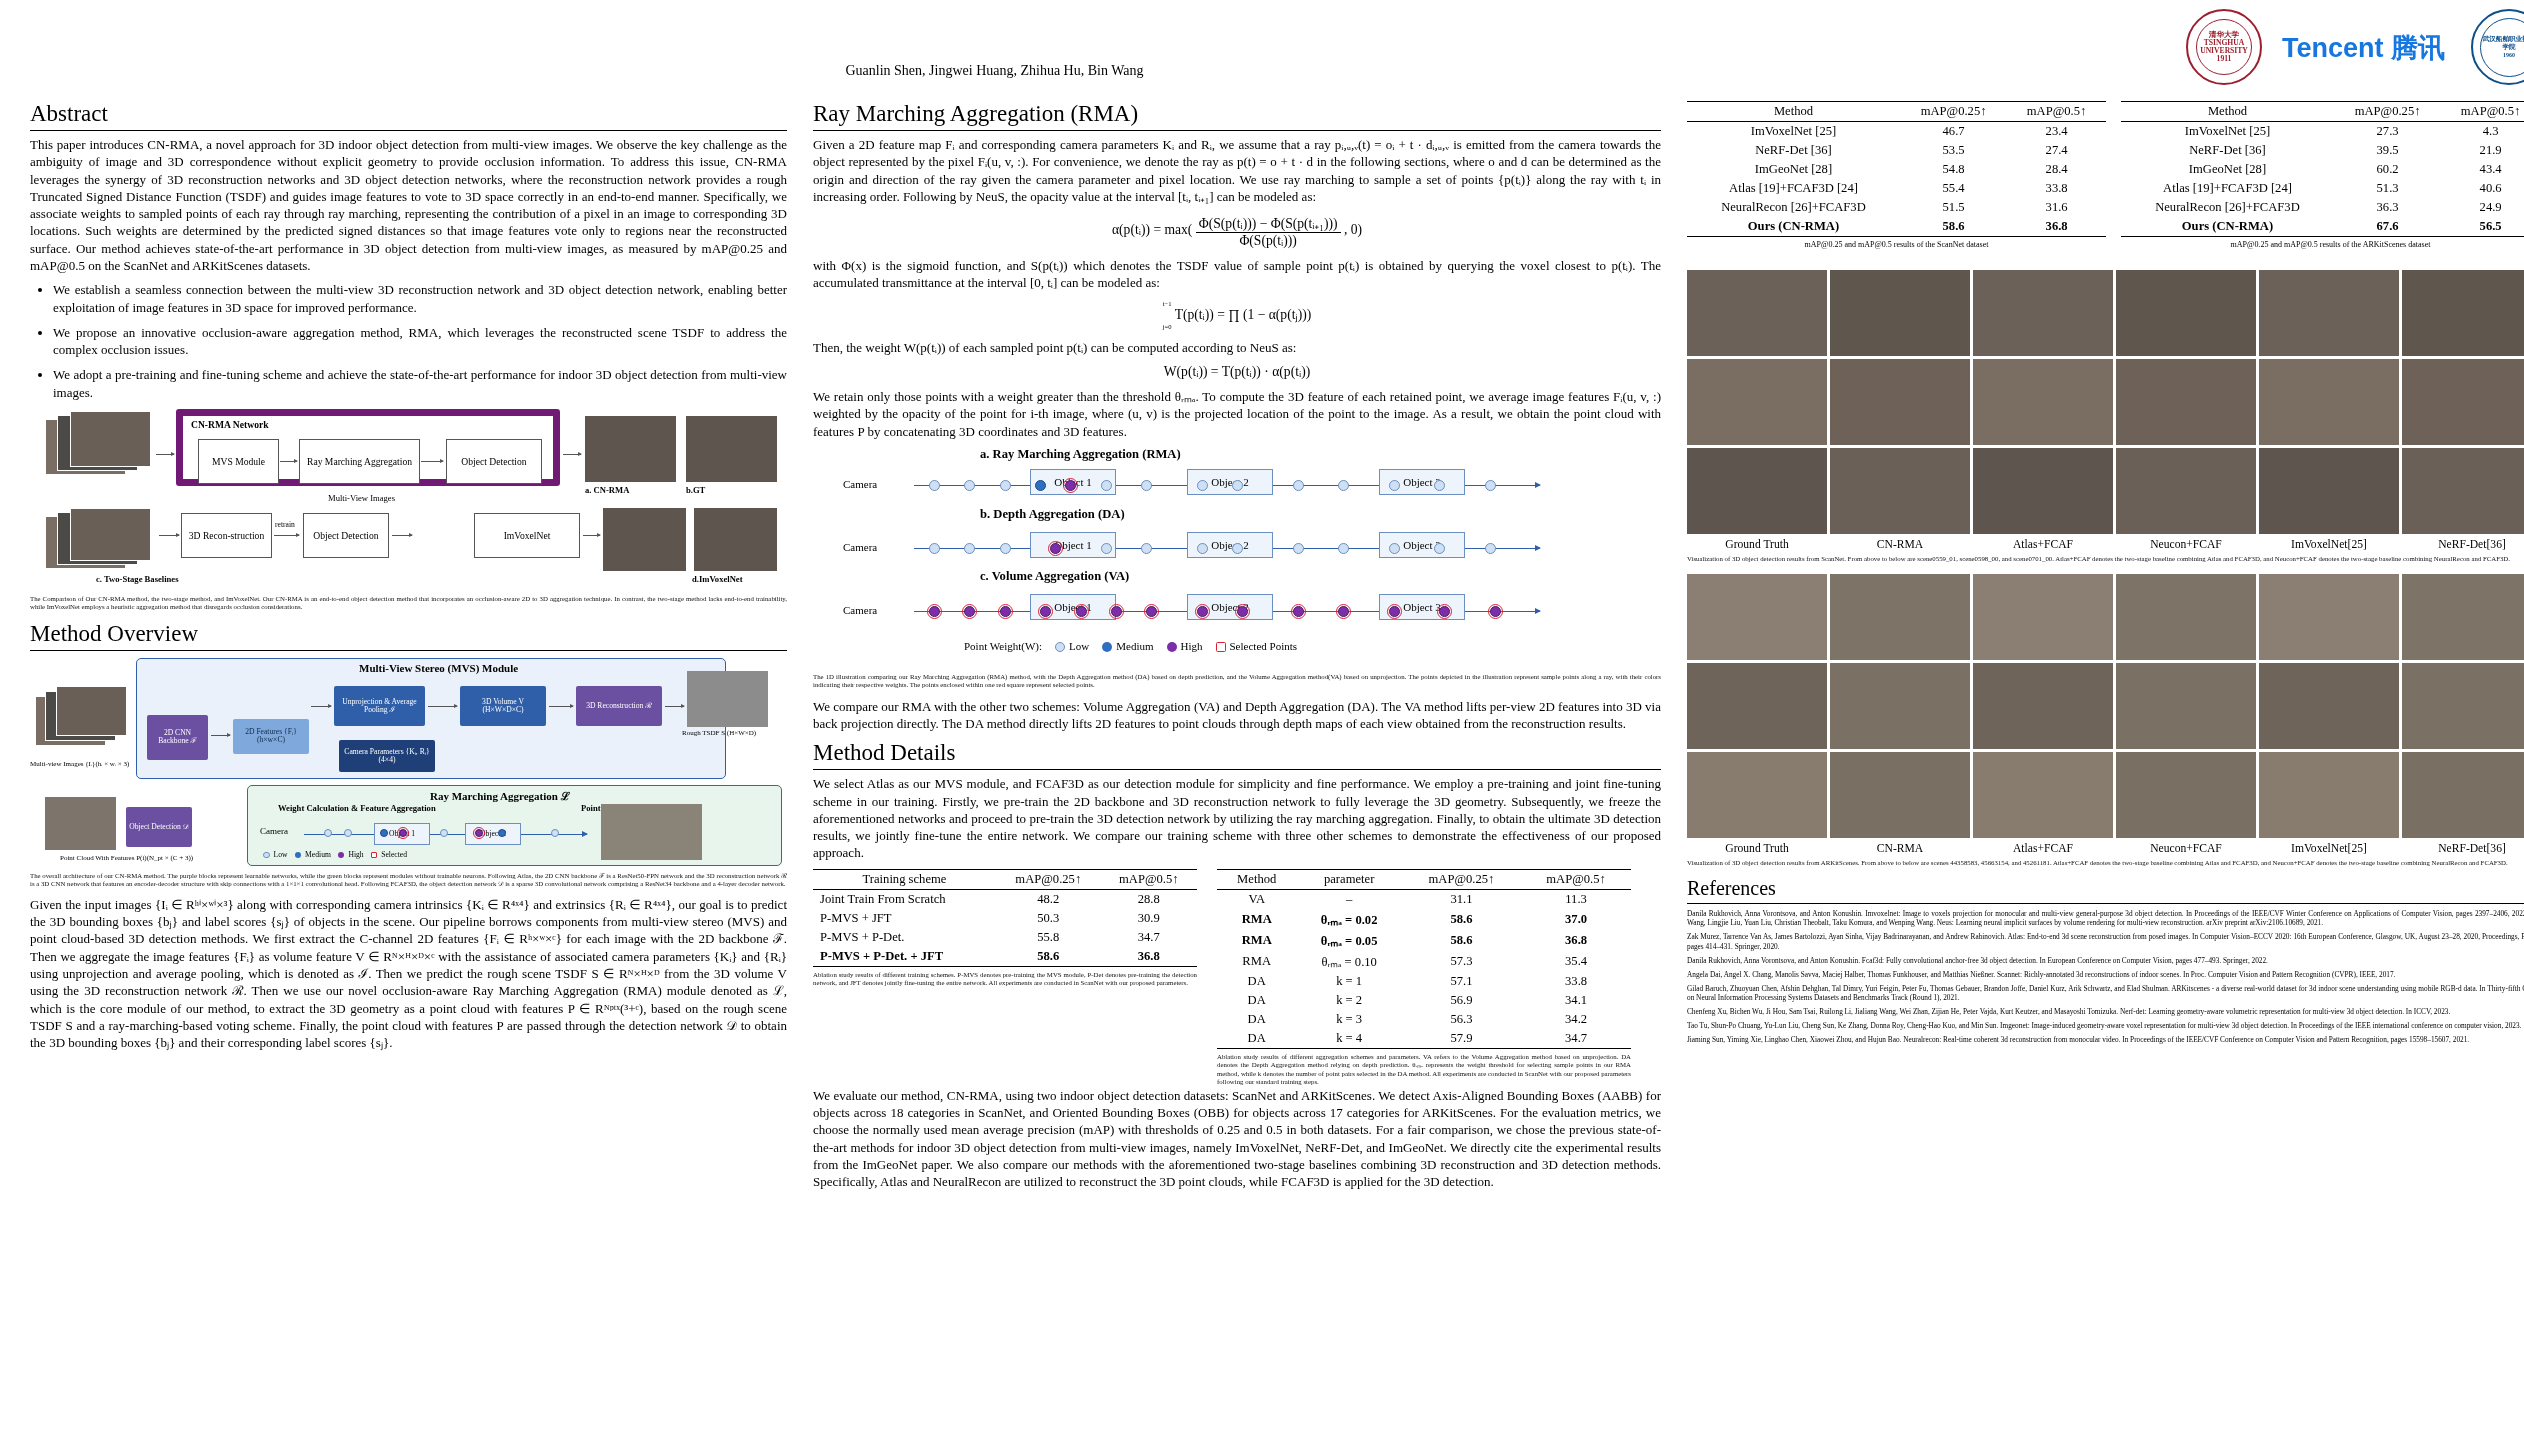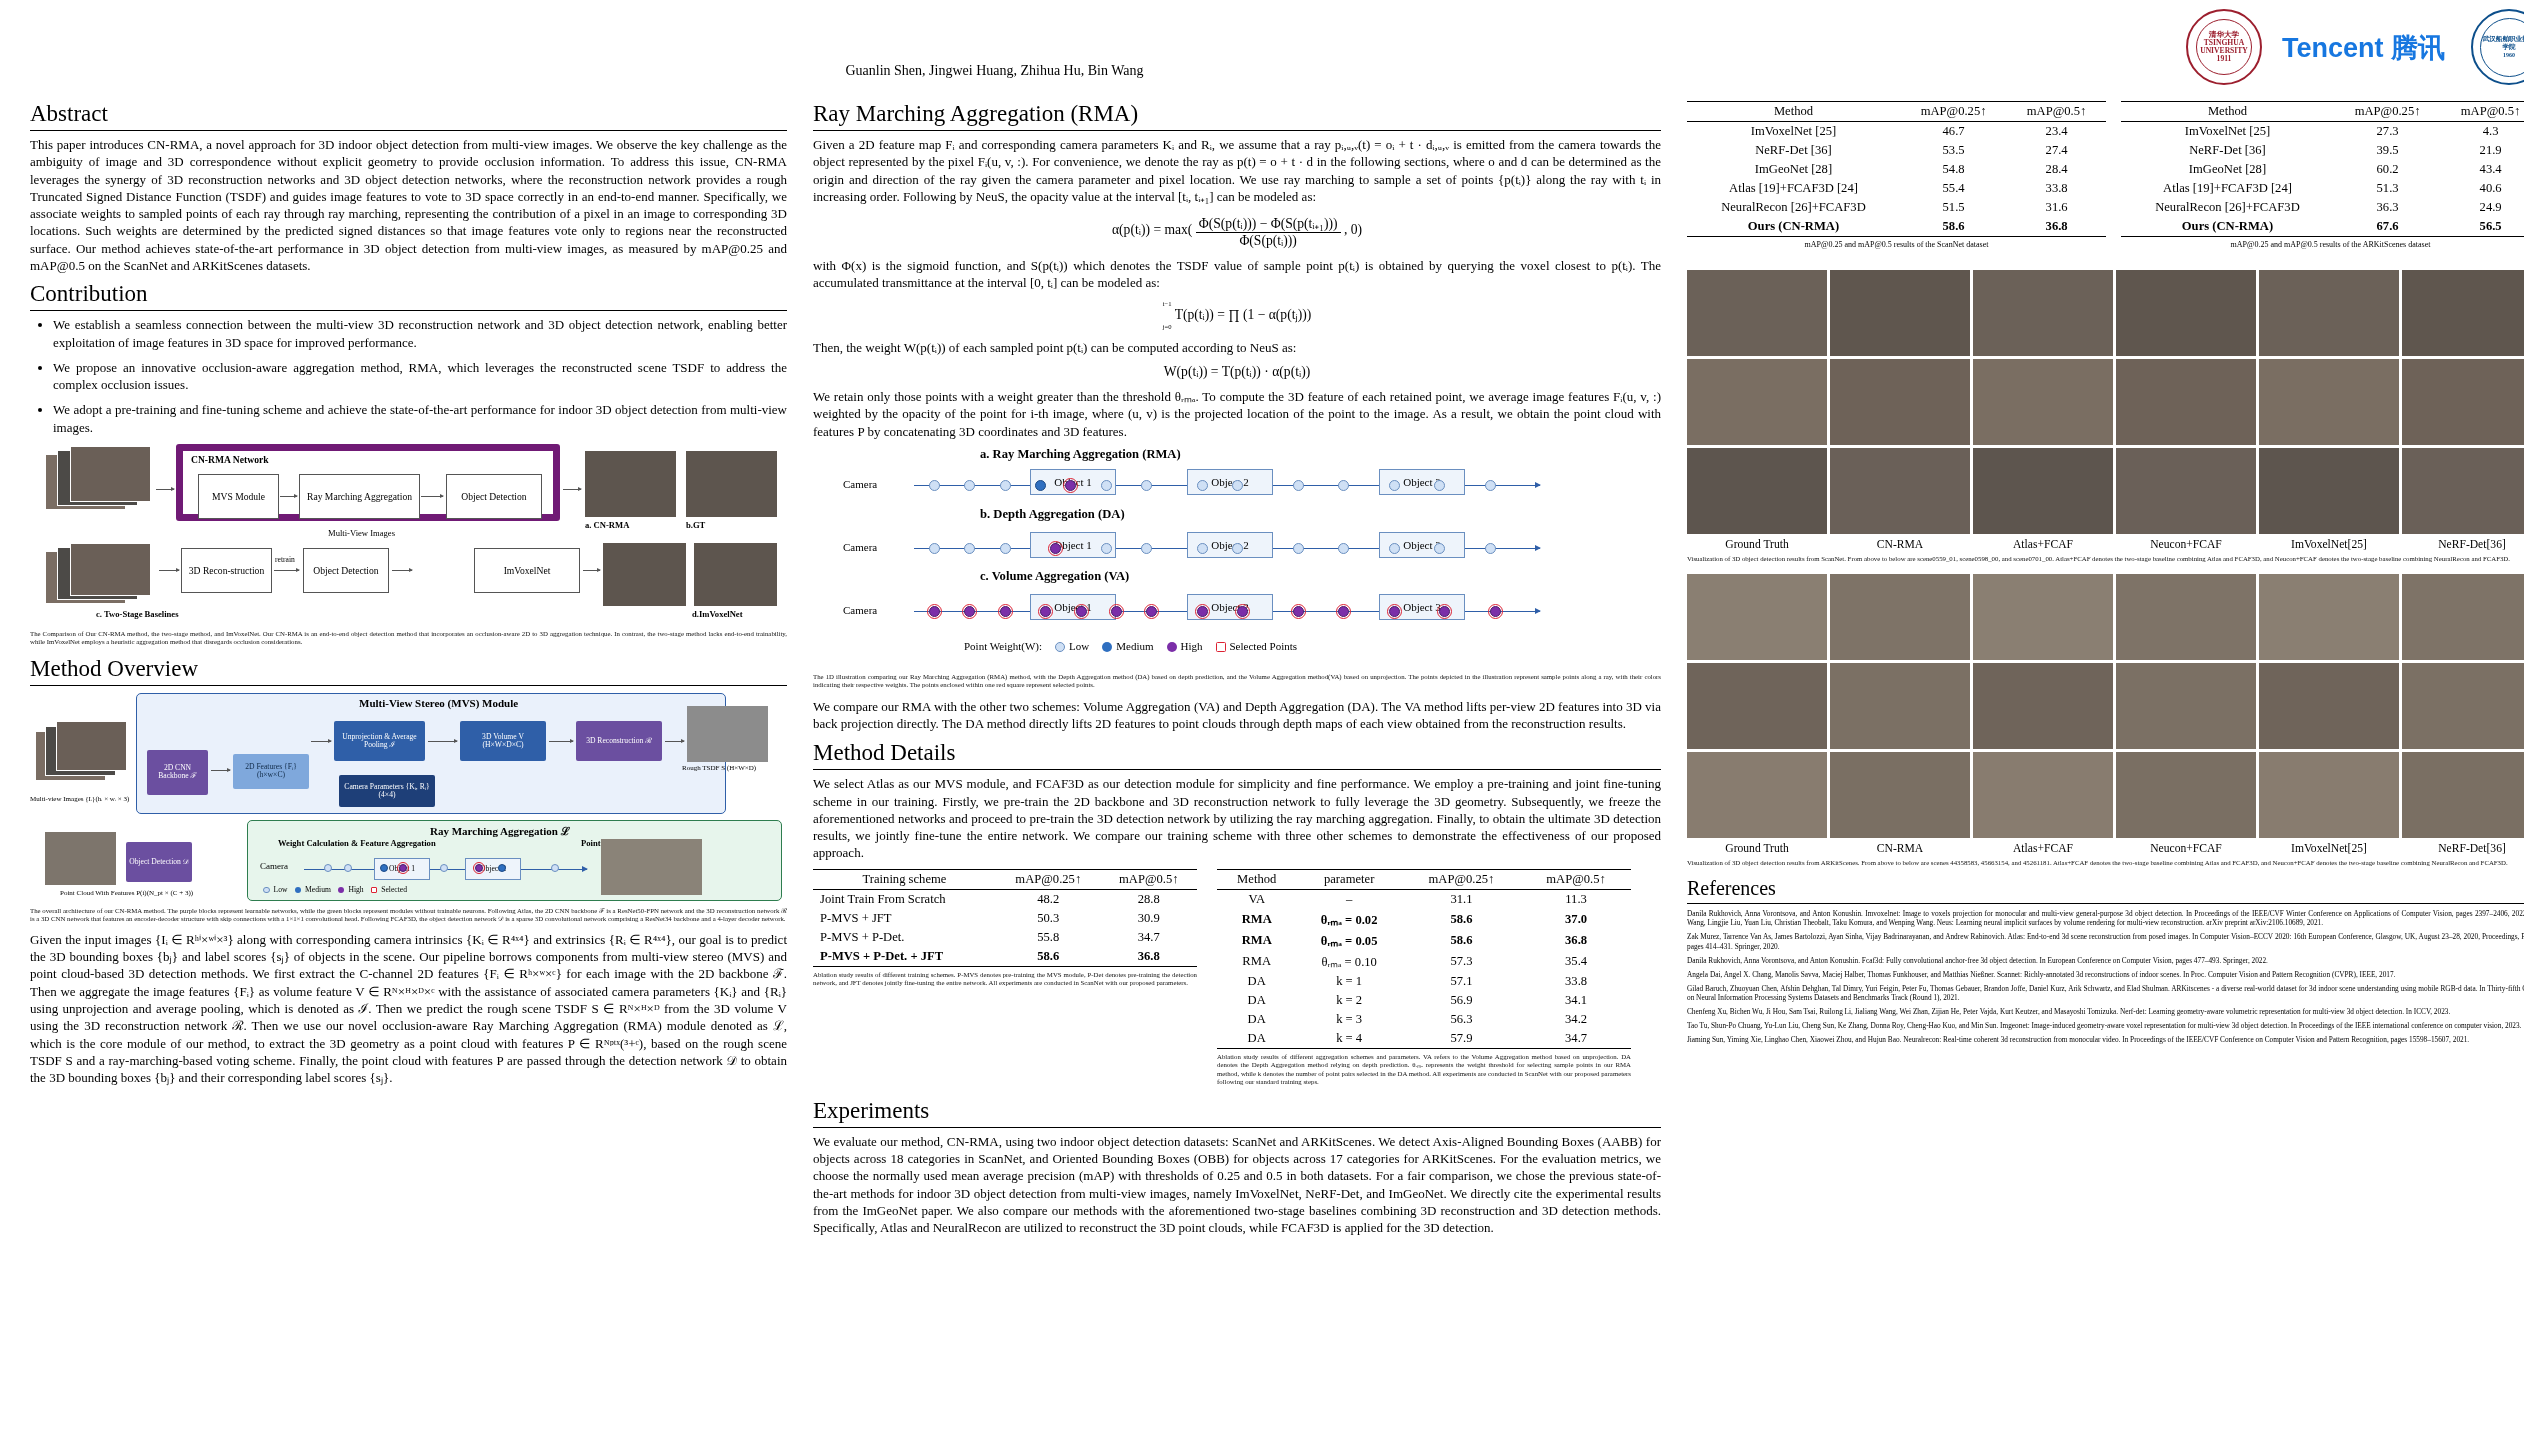--- a/index.html
+++ b/index.html
@@ -155,21 +155,20 @@
         </div>
       </div>
     </div>
   </div>
 
   <div class="col col1">
 
     <h2 class="sect">Abstract</h2>
     <p class="body">This paper introduces CN-RMA, a novel approach for 3D indoor object detection from multi-view images. We observe the key challenge as the ambiguity of image and 3D correspondence without explicit geometry to provide occlusion information. To address this issue, CN-RMA leverages the synergy of 3D reconstruction networks and 3D object detection networks, where the reconstruction network provides a rough Truncated Signed Distance Function (TSDF) and guides image features to vote to 3D space correctly in an end-to-end manner. Specifically, we associate weights to sampled points of each ray through ray marching, representing the contribution of a pixel in an image to corresponding 3D locations. Such weights are determined by the predicted signed distances so that image features vote only to regions near the reconstructed surface. Our method achieves state-of-the-art performance in 3D object detection from multi-view images, as measured by mAP@0.25 and mAP@0.5 on the ScanNet and ARKitScenes datasets.</p>
 
-    <h2 class="sect">Contribution</h2>
     <ul class="bullets">
       <li class="body">We establish a seamless connection between the multi-view 3D reconstruction network and 3D object detection network, enabling better exploitation of image features in 3D space for improved performance.</li>
       <li class="body">We propose an innovative occlusion-aware aggregation method, RMA, which leverages the reconstructed scene TSDF to address the complex occlusion issues.</li>
       <li class="body">We adopt a pre-training and fine-tuning scheme and achieve the state-of-the-art performance for indoor 3D object detection from multi-view images.</li>
     </ul>
 
     <div class="fig" style="width:757px;height:182px;margin-top:2px;">
 
       <div style="position:absolute;left:15px;top:2px;width:121px;height:76px;">
         <div class="thumb" style="left:0;top:8px;width:81px;height:56px;border:1px solid #fff;"></div>
@@ -477,21 +476,20 @@
               <td>k = 4</td>
               <td>57.9</td>
               <td>34.7</td>
             </tr>
           </tbody>
         </table>
         <p class="caption">Ablation study results of different aggregation schemes and parameters. VA refers to the Volume Aggregation method based on unprojection. DA denotes the Depth Aggregation method relying on depth prediction. θᵣₘₐ represents the weight threshold for selecting sample points in our RMA method, while k denotes the number of point pairs selected in the DA method. All experiments are conducted in ScanNet with our proposed parameters following our standard training steps.</p>
       </div>
     </div>
 
-    <h2 class="sect" style="margin-top:11px;">Experiments</h2>
     <p class="body">We evaluate our method, CN-RMA, using two indoor object detection datasets: ScanNet and ARKitScenes. We detect Axis-Aligned Bounding Boxes (AABB) for objects across 18 categories in ScanNet, and Oriented Bounding Boxes (OBB) for objects across 17 categories for ARKitScenes. For the evaluation metrics, we choose the normally used mean average precision (mAP) with thresholds of 0.25 and 0.5 in both datasets. For a fair comparison, we chose the previous state-of-the-art methods for indoor 3D object detection from multi-view images, namely ImVoxelNet, NeRF-Det, and ImGeoNet. We directly cite the experimental results from the ImGeoNet paper. We also compare our methods with the aforementioned two-stage baselines combining 3D reconstruction and 3D detection methods. Specifically, Atlas and NeuralRecon are utilized to reconstruct the 3D point clouds, while FCAF3D is applied for the 3D detection.</p>
   </div>
 
   <div class="col col3">
 
     <div style="display:flex; gap:15px;">
       <div style="width:419px;">
         <table class="tbl" style="width:100%;">
           <thead>
             <tr>

